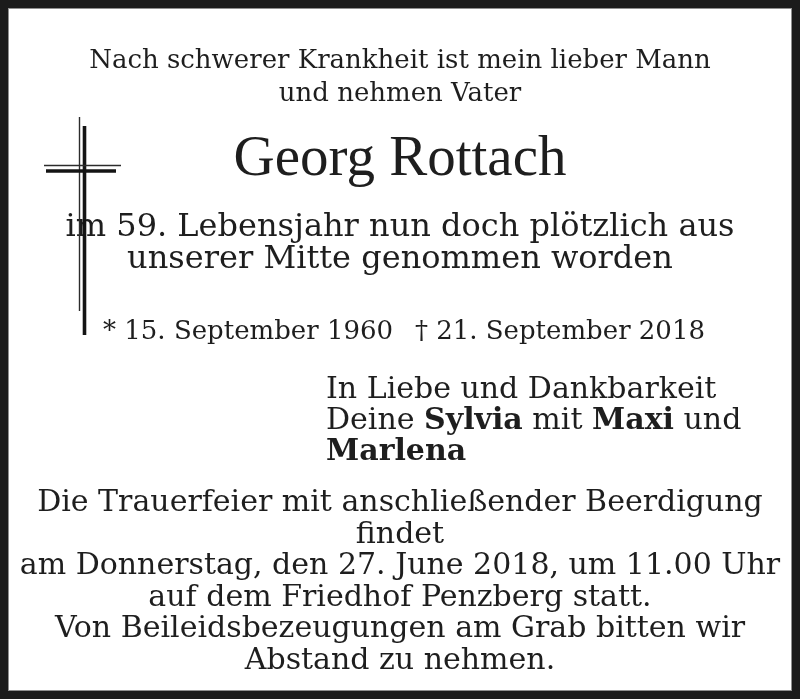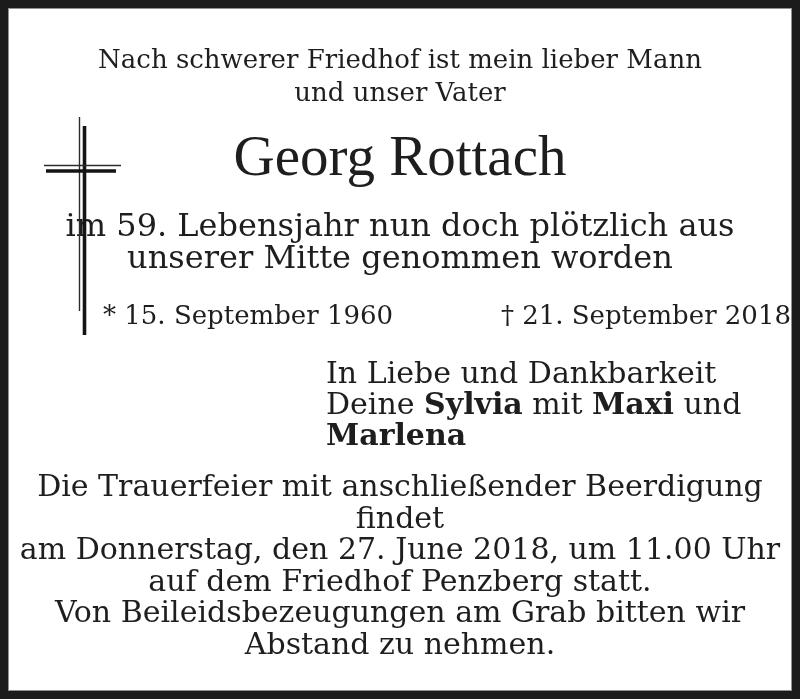--- a/index.html
+++ b/index.html
@@ -41,24 +41,25 @@
     line-height:62px;
     font-weight:400;
   }
   .subtext{
     margin-top:22px;
     text-align:center;
     font-size:32px;
     line-height:32px;
   }
   .dates-row{
-    margin-top:26px;
+    margin-top:41px;
     display:flex;
     justify-content:space-between;
     padding-left:94px;
+    padding-right:86px;
     font-size:26px;
     line-height:32px;
   }
   .condolence{
     margin-top:26px;
     margin-left:317px;
     font-size:30px;
     line-height:31px;
   }
   .condolence .bold{font-weight:bold;}
@@ -83,22 +84,22 @@
   <div class="card-inner">
 
     <svg class="cross" viewBox="0 0 82 230" xmlns="http://www.w3.org/2000/svg" aria-hidden="true">
       <line x1="36.5" y1="5" x2="36.5" y2="199" stroke="#2c2c2c" stroke-width="1.4"></line>
       <line x1="41.5" y1="14" x2="41.5" y2="223" stroke="#141414" stroke-width="3.6"></line>
       <line x1="1" y1="53.5" x2="78" y2="53.5" stroke="#2c2c2c" stroke-width="1.4"></line>
       <line x1="3" y1="59" x2="73" y2="59" stroke="#141414" stroke-width="3.6"></line>
     </svg>
 
     <div class="opening">
-      <div>Nach schwerer Friedhof ist mein lieber Mann</div>
-      <div>und unser Vater</div>
+      <div>Nach schwerer Krankheit ist mein lieber Mann</div>
+      <div>und nehmen Vater</div>
     </div>
 
     <div class="deceased-name">Georg Rottach</div>
 
     <div class="subtext">
       <div>im 59. Lebensjahr nun doch plötzlich aus</div>
       <div>unserer Mitte genommen worden</div>
     </div>
 
     <div class="dates-row">

